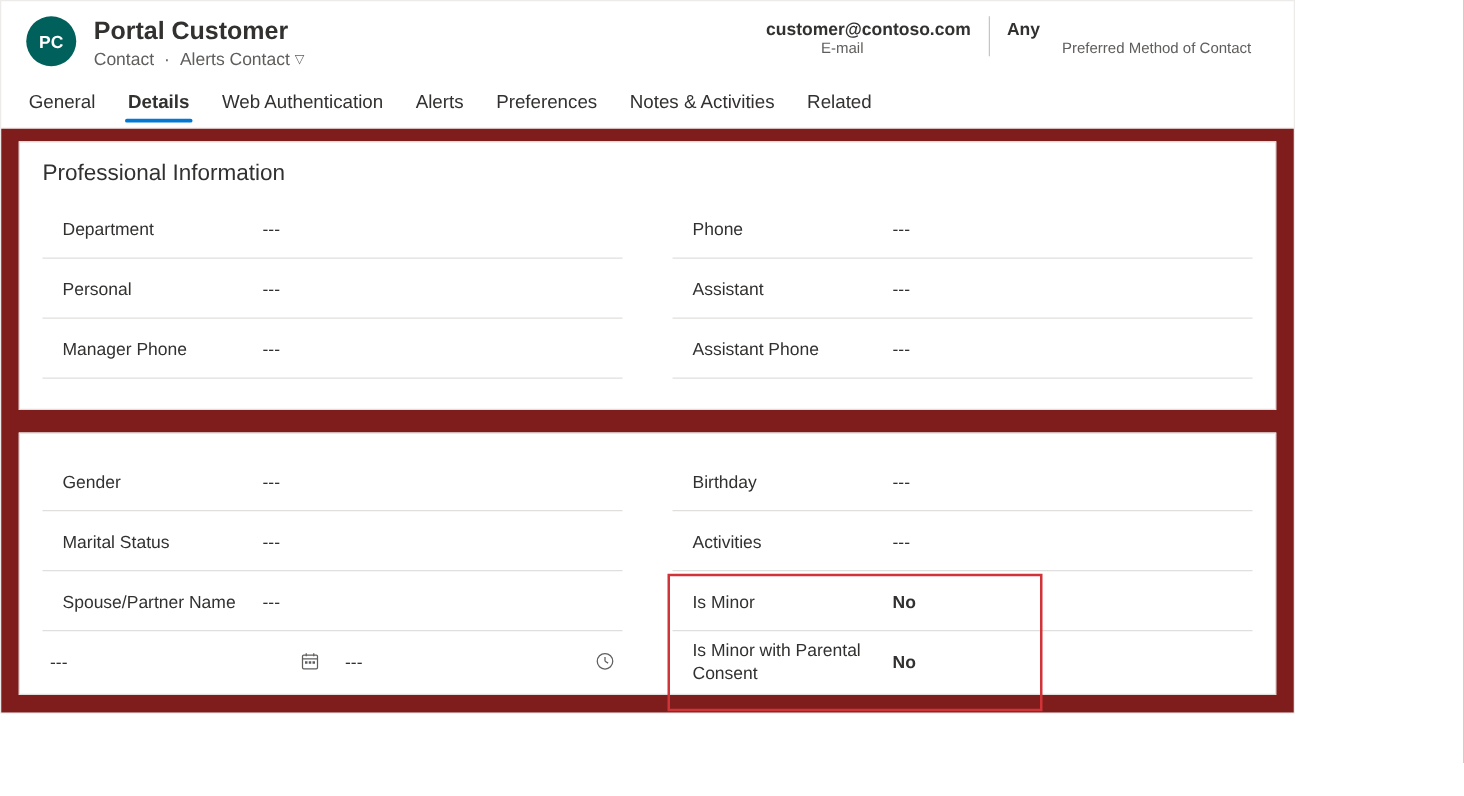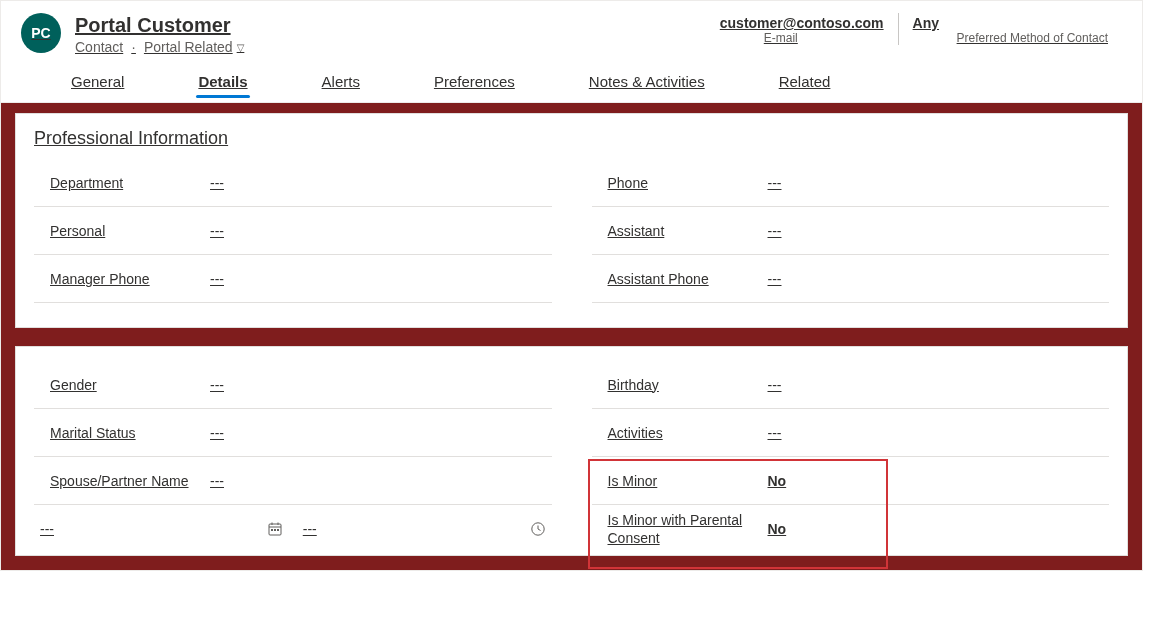--- a/index.html
+++ b/index.html
@@ -6,22 +6,21 @@
   body {
     margin: 0;
     font-family: "Segoe UI", -apple-system, BlinkMacSystemFont, sans-serif;
     font-size: 14px;
     color: #323130;
     background: #fff;
     width: 1171px;
   }
   .shell {
     border: 1px solid #edebe9;
-    width: 1143px;
-    text-decoration: underline;
+    width: 1036px;
   }
   
   .form-header {
     display: flex;
     align-items: flex-start;
     padding: 12px 20px 8px 20px;
   }
   .avatar {
     width: 40px; height: 40px; border-radius: 50%;
     background: #00605b;
@@ -48,21 +47,20 @@
     gap: 22px;
     padding: 0 20px;
     border-bottom: 1px solid #edebe9;
   }
   .tab {
     padding: 10px 2px 12px 2px;
     font-size: 15px;
     color: #323130;
     cursor: pointer;
     position: relative;
-    margin-left: 48px;
   }
   .tab.active { font-weight: 600; }
   .tab.active::after {
     content: "";
     position: absolute;
     left: 0; right: 0; bottom: 4px;
     height: 3px;
     background: #0078d4;
     border-radius: 2px;
   }
@@ -123,41 +121,42 @@
 <div class="shell">
 
   <div class="form-header">
     <div class="avatar">PC</div>
     <div class="title-block">
       <div class="record-title">Portal Customer</div>
       <div class="subtitle-row">
         <span>Contact</span>
         <span class="subtitle-dot">·</span>
         <span class="form-selector">
-          <span>Portal Related</span>
+          <span>Alerts Contact</span>
           <span class="chev">▽</span>
         </span>
       </div>
     </div>
     <div class="header-right">
       <div class="hr-block">
         <div class="hr-value">customer@contoso.com</div>
         <div class="hr-label">E-mail</div>
       </div>
       <div class="hr-sep"></div>
       <div class="hr-block">
         <div class="hr-value">Any</div>
         <div class="hr-label">Preferred Method of Contact</div>
       </div>
     </div>
   </div>
 
   <div class="tabstrip">
     <div class="tab">General</div>
     <div class="tab active">Details</div>
+    <div class="tab">Web Authentication</div>
     <div class="tab">Alerts</div>
     <div class="tab">Preferences</div>
     <div class="tab">Notes &amp; Activities</div>
     <div class="tab">Related</div>
   </div>
 
   <div class="form-body">
 
     <div class="section">
       <div class="section-title">Professional Information</div>

